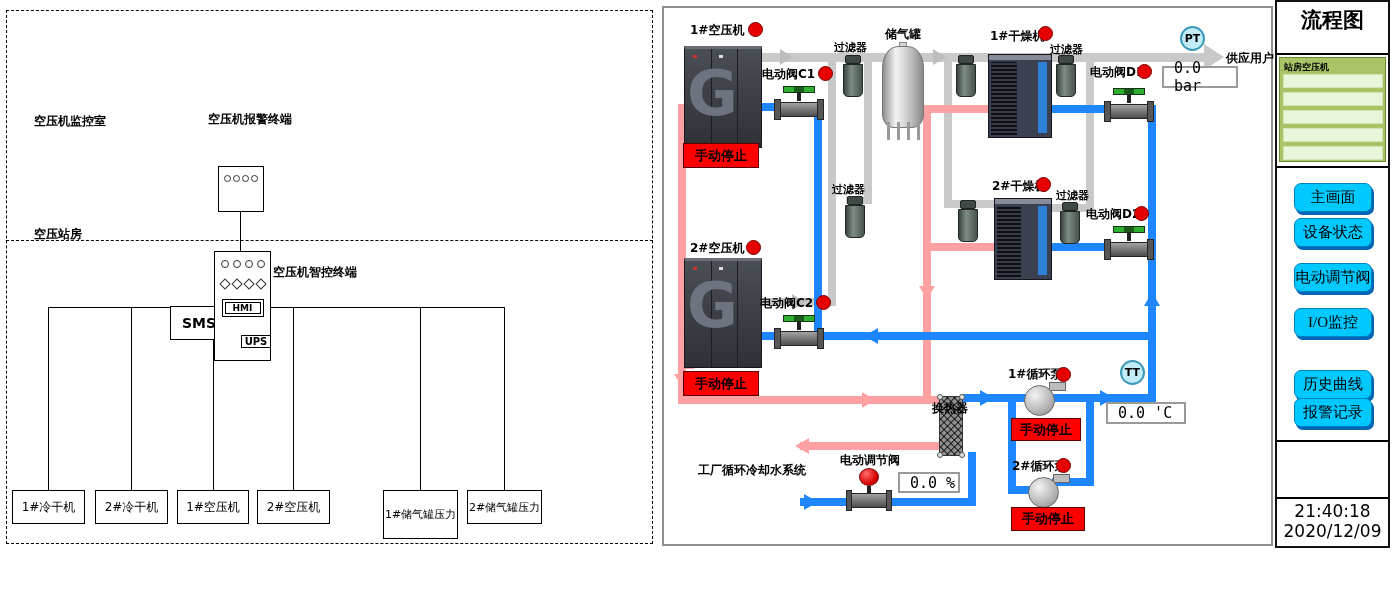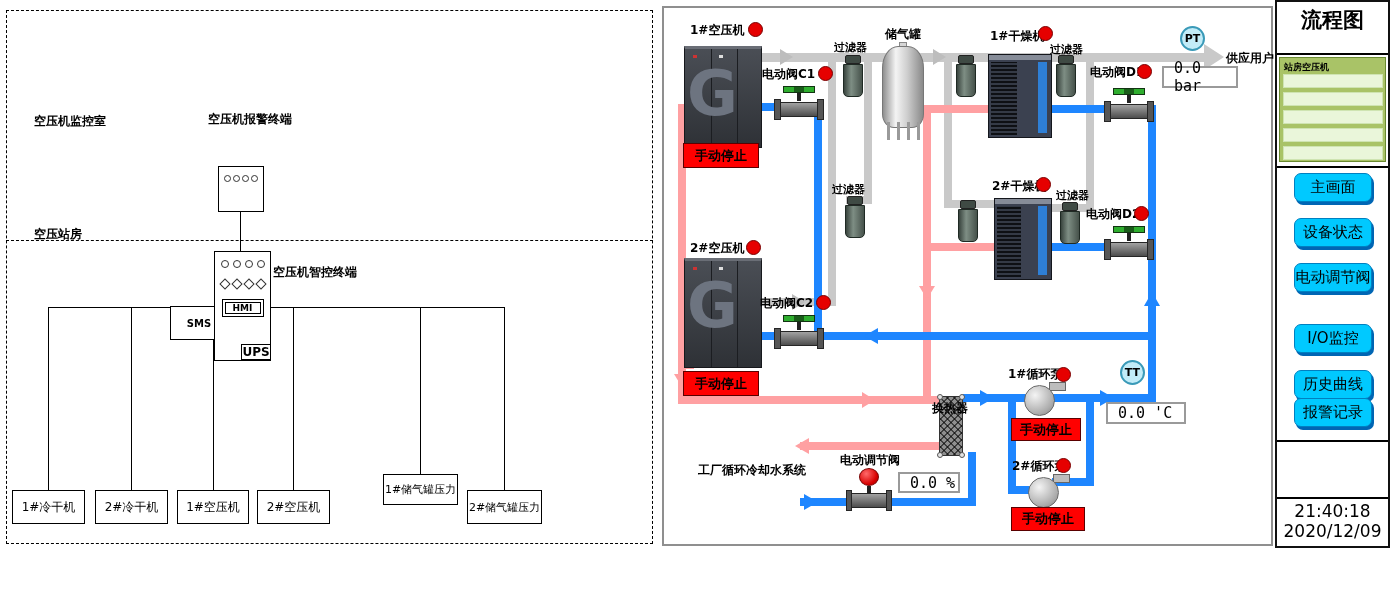--- a/index.html
+++ b/index.html
@@ -85,51 +85,51 @@
   <div class="line" style="left:420px;top:307px;width:1px;height:183px;"></div>
   <div class="line" style="left:504px;top:307px;width:1px;height:183px;"></div>
 
   <div class="netbox" style="left:218px;top:166px;width:46px;height:46px;align-items:flex-start;justify-content:center;padding-top:8px;">
     <span class="mini-c" style="width:5px;height:5px;margin:0 1px;"></span>
     <span class="mini-c" style="width:5px;height:5px;margin:0 1px;"></span>
     <span class="mini-c" style="width:5px;height:5px;margin:0 1px;"></span>
     <span class="mini-c" style="width:5px;height:5px;margin:0 1px;"></span>
   </div>
 
-  <div class="netbox" style="left:170px;top:306px;width:46px;height:34px;font-size:10px;font-weight:bold;padding-left:12px;">
+  <div class="netbox" style="left:170px;top:306px;width:46px;height:34px;font-size:14px;font-weight:bold;padding-left:12px;">
     <span>SMS</span>
   </div>
 
   <div class="netbox" style="left:214px;top:251px;width:57px;height:110px;display:block;">
     <div style="text-align:center;margin-top:5px;">
       <span class="mini-c"></span><span class="mini-c"></span><span class="mini-c"></span><span class="mini-c"></span>
     </div>
     <div style="text-align:center;margin-top:6px;">
       <span class="mini-d"></span><span class="mini-d"></span><span class="mini-d"></span><span class="mini-d"></span>
     </div>
     <div style="margin:8px auto 0;width:36px;border:1px solid #000;padding:2px;">
       <div style="border:1px solid #000;text-align:center;font-size:9px;font-weight:bold;">HMI</div>
     </div>
-    <div style="position:absolute;right:-1px;bottom:0;width:28px;border:1px solid #000;text-align:center;font-size:12px;font-weight:bold;background:#fff;">UPS</div>
+    <div style="position:absolute;right:-1px;bottom:12px;width:28px;border:1px solid #000;text-align:center;font-size:10px;font-weight:bold;background:#fff;">UPS</div>
   </div>
   <div class="lbl" style="left:273px;top:264px;">空压机智控终端</div>
 
   <div class="netbox" style="left:12px;top:490px;width:73px;height:34px;">
       <span>1#冷干机</span>
     </div>
   <div class="netbox" style="left:95px;top:490px;width:73px;height:34px;">
       <span>2#冷干机</span>
     </div>
   <div class="netbox" style="left:177px;top:490px;width:72px;height:34px;">
       <span>1#空压机</span>
     </div>
   <div class="netbox" style="left:257px;top:490px;width:73px;height:34px;">
       <span>2#空压机</span>
     </div>
-  <div class="netbox" style="left:383px;top:474px;width:75px;height:31px;font-size:11px;justify-content:center;">
+  <div class="netbox" style="left:383px;top:490px;width:75px;height:49px;font-size:11px;justify-content:center;">
       <span>1#储气罐压力</span>
     </div>
   <div class="netbox" style="left:467px;top:490px;width:75px;height:34px;font-size:11px;">
       <span>2#储气罐压力</span>
     </div>
 
   <div class="abs" style="left:662px;top:6px;width:611px;height:540px;border:2px solid #8f8f8f;box-sizing:border-box;"></div>
 
   <div class="pipe" style="left:756px;top:53px;width:448px;height:9px;background:#c9c9c9;"></div>
   <div class="pipe" style="left:828px;top:53px;width:8px;height:253px;background:#c9c9c9;"></div>
@@ -342,24 +342,24 @@
   <div class="abs" style="left:1279px;top:57px;width:107px;height:105px;background:#a9c367;border:1px solid #6a8a30;box-sizing:border-box;">
     <div style="font-size:9px;font-weight:bold;padding:3px 0 0 4px;color:#000;">站房空压机</div>
   </div>
   <div class="alarm-row" style="top:74px;"></div>
   <div class="alarm-row" style="top:92px;"></div>
   <div class="alarm-row" style="top:110px;"></div>
   <div class="alarm-row" style="top:128px;"></div>
   <div class="alarm-row" style="top:146px;"></div>
   <div class="line" style="left:1277px;top:166px;width:111px;height:2px;"></div>
 
-  <div class="side-btn" style="top:173px;">主画面</div>
+  <div class="side-btn" style="top:183px;">主画面</div>
   <div class="side-btn" style="top:218px;">设备状态</div>
   <div class="side-btn" style="top:263px;">电动调节阀</div>
-  <div class="side-btn" style="top:324px;">I/O监控</div>
+  <div class="side-btn" style="top:308px;font-family:Liberation Serif, serif;">I/O监控</div>
   <div class="side-btn" style="top:370px;">历史曲线</div>
   <div class="side-btn" style="top:398px;">报警记录</div>
 
   <div class="line" style="left:1277px;top:440px;width:111px;height:2px;"></div>
   <div class="line" style="left:1277px;top:497px;width:111px;height:2px;"></div>
 
   <div class="abs" style="left:1277px;top:501px;width:111px;text-align:center;font-size:17px;">21:40:18</div>
   <div class="abs" style="left:1277px;top:521px;width:111px;text-align:center;font-size:17px;">2020/12/09</div>
 
 </div>

